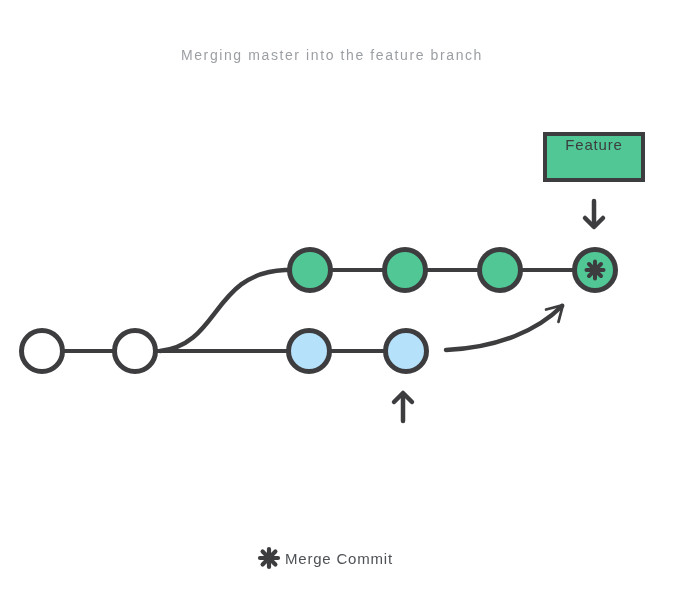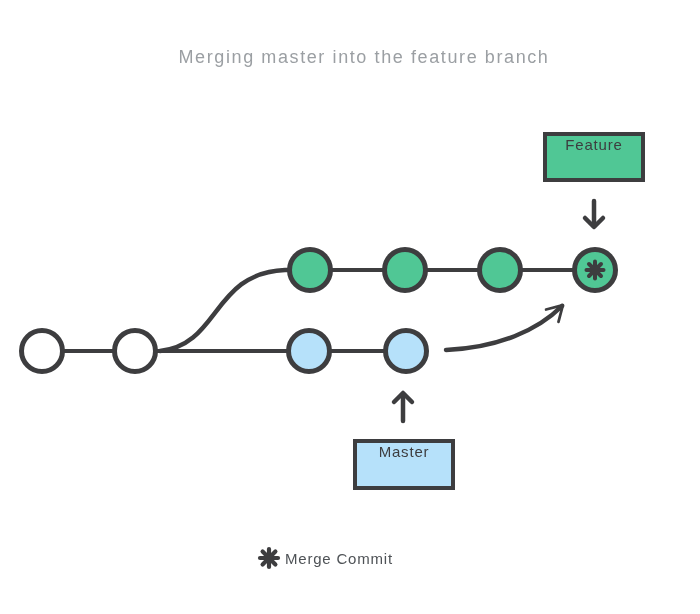--- a/index.html
+++ b/index.html
@@ -7,21 +7,21 @@
     position:relative;
     width:700px; height:614px;
     background:var(--bg, #ffffff);
     font-family:"Liberation Sans", sans-serif;
     overflow:hidden;
   }
   .title {
     position:absolute; left:0; top:47px; width:664px;
     text-align:center;
     color:var(--title-text, #9b9fa3);
-    font-size:18px; letter-spacing:1.6px;padding-left:32px;
+    font-size:14px; letter-spacing:1.6px;
   }
   .graph-svg { position:absolute; left:0; top:0; }
   .ln { fill:none; stroke:var(--stroke, #3d3d3f); stroke-linecap:round; stroke-linejoin:round; }
   .w4  { stroke-width:4px; }
   .w45 { stroke-width:4.5px; }
   .node { stroke:var(--stroke, #3d3d3f); stroke-width:5px; }
   .f-white { fill:var(--white, #ffffff); }
   .f-green { fill:var(--green, #50c795); }
   .f-blue  { fill:var(--blue, #b6e1fa); }
   .label-box {
@@ -83,23 +83,20 @@
 
     <g>
       <line class="ln w45" x1="403" y1="421" x2="403" y2="397"></line>
       <polyline class="ln w45" points="394,402 403,393 412,402"></polyline>
     </g>
   </svg>
 
   <div class="label-box feature-box">
     <span>Feature</span>
   </div>
-  <div class="label-box master-box">
-    <span>Master</span>
-  </div>
 
   <div class="legend">
     <svg width="26" height="26" viewBox="0 0 26 26">
       <line class="ln" x1="4" y1="13" x2="22" y2="13" style="stroke-width:4.2px"></line>
       <line class="ln" x1="13" y1="4" x2="13" y2="22" style="stroke-width:4.2px"></line>
       <line class="ln" x1="6.6" y1="6.6" x2="19.4" y2="19.4" style="stroke-width:4.2px"></line>
       <line class="ln" x1="6.6" y1="19.4" x2="19.4" y2="6.6" style="stroke-width:4.2px"></line>
     </svg>
     <span>Merge Commit</span>
   </div>

